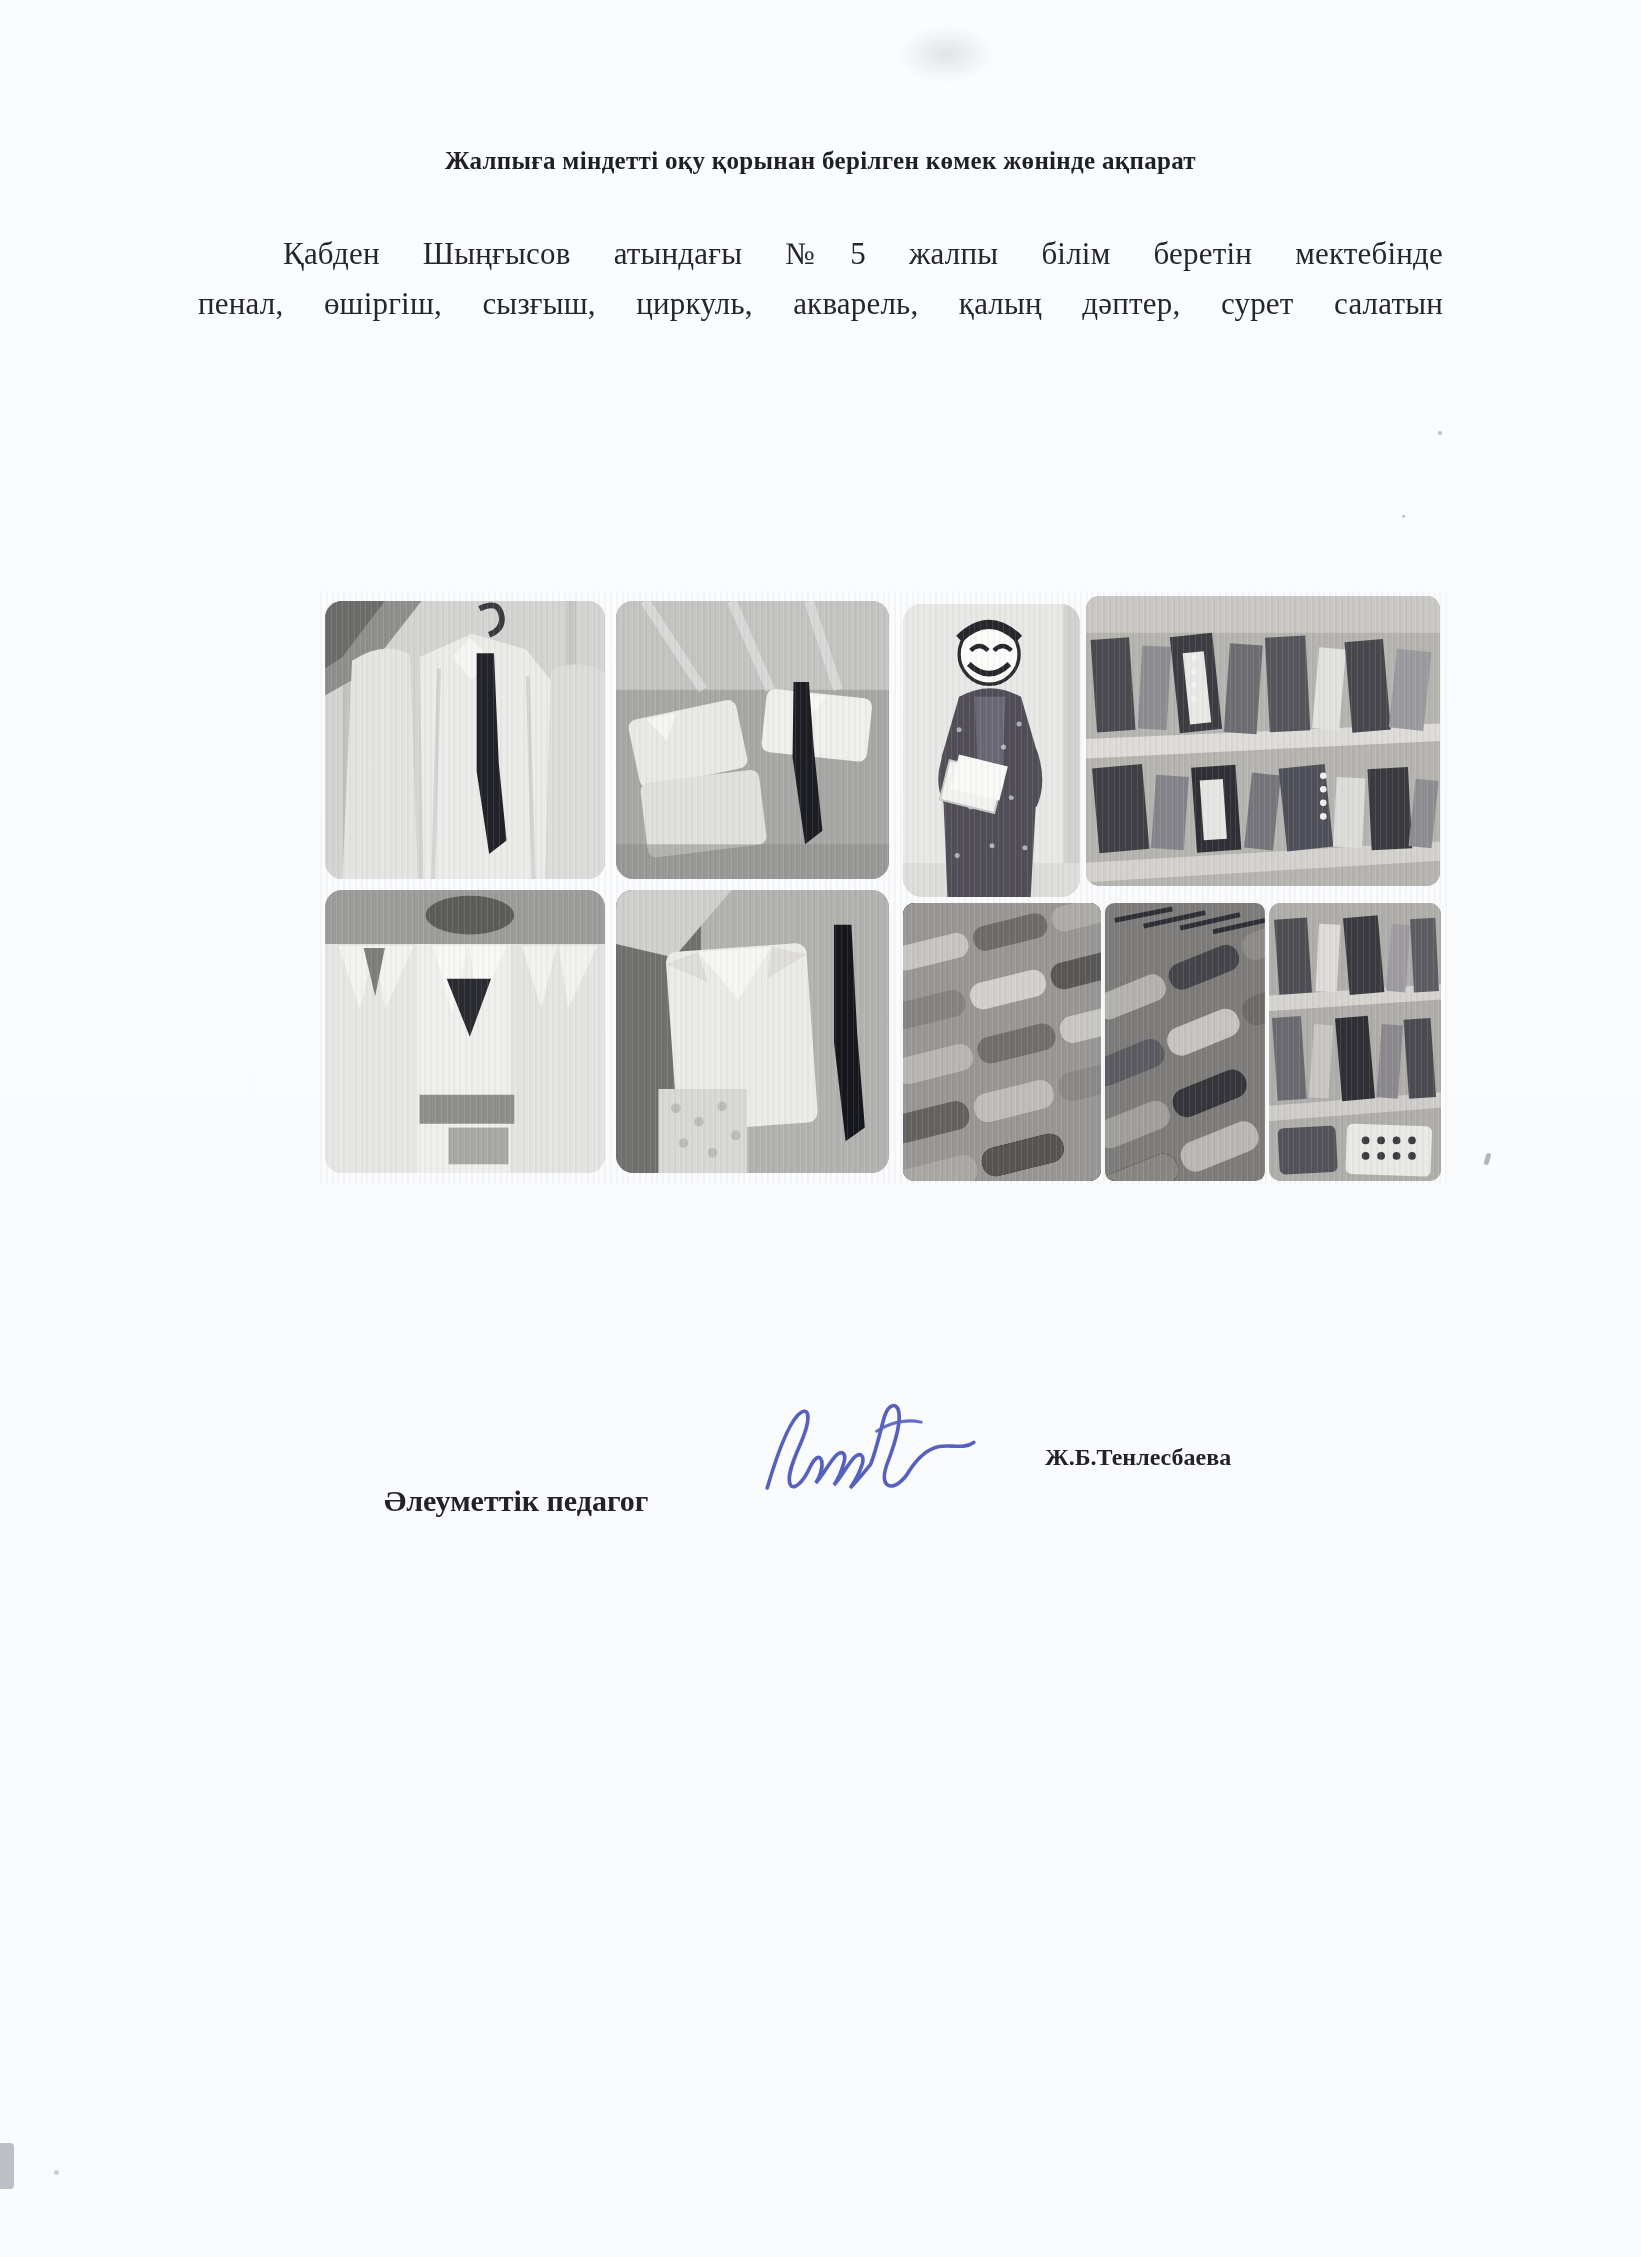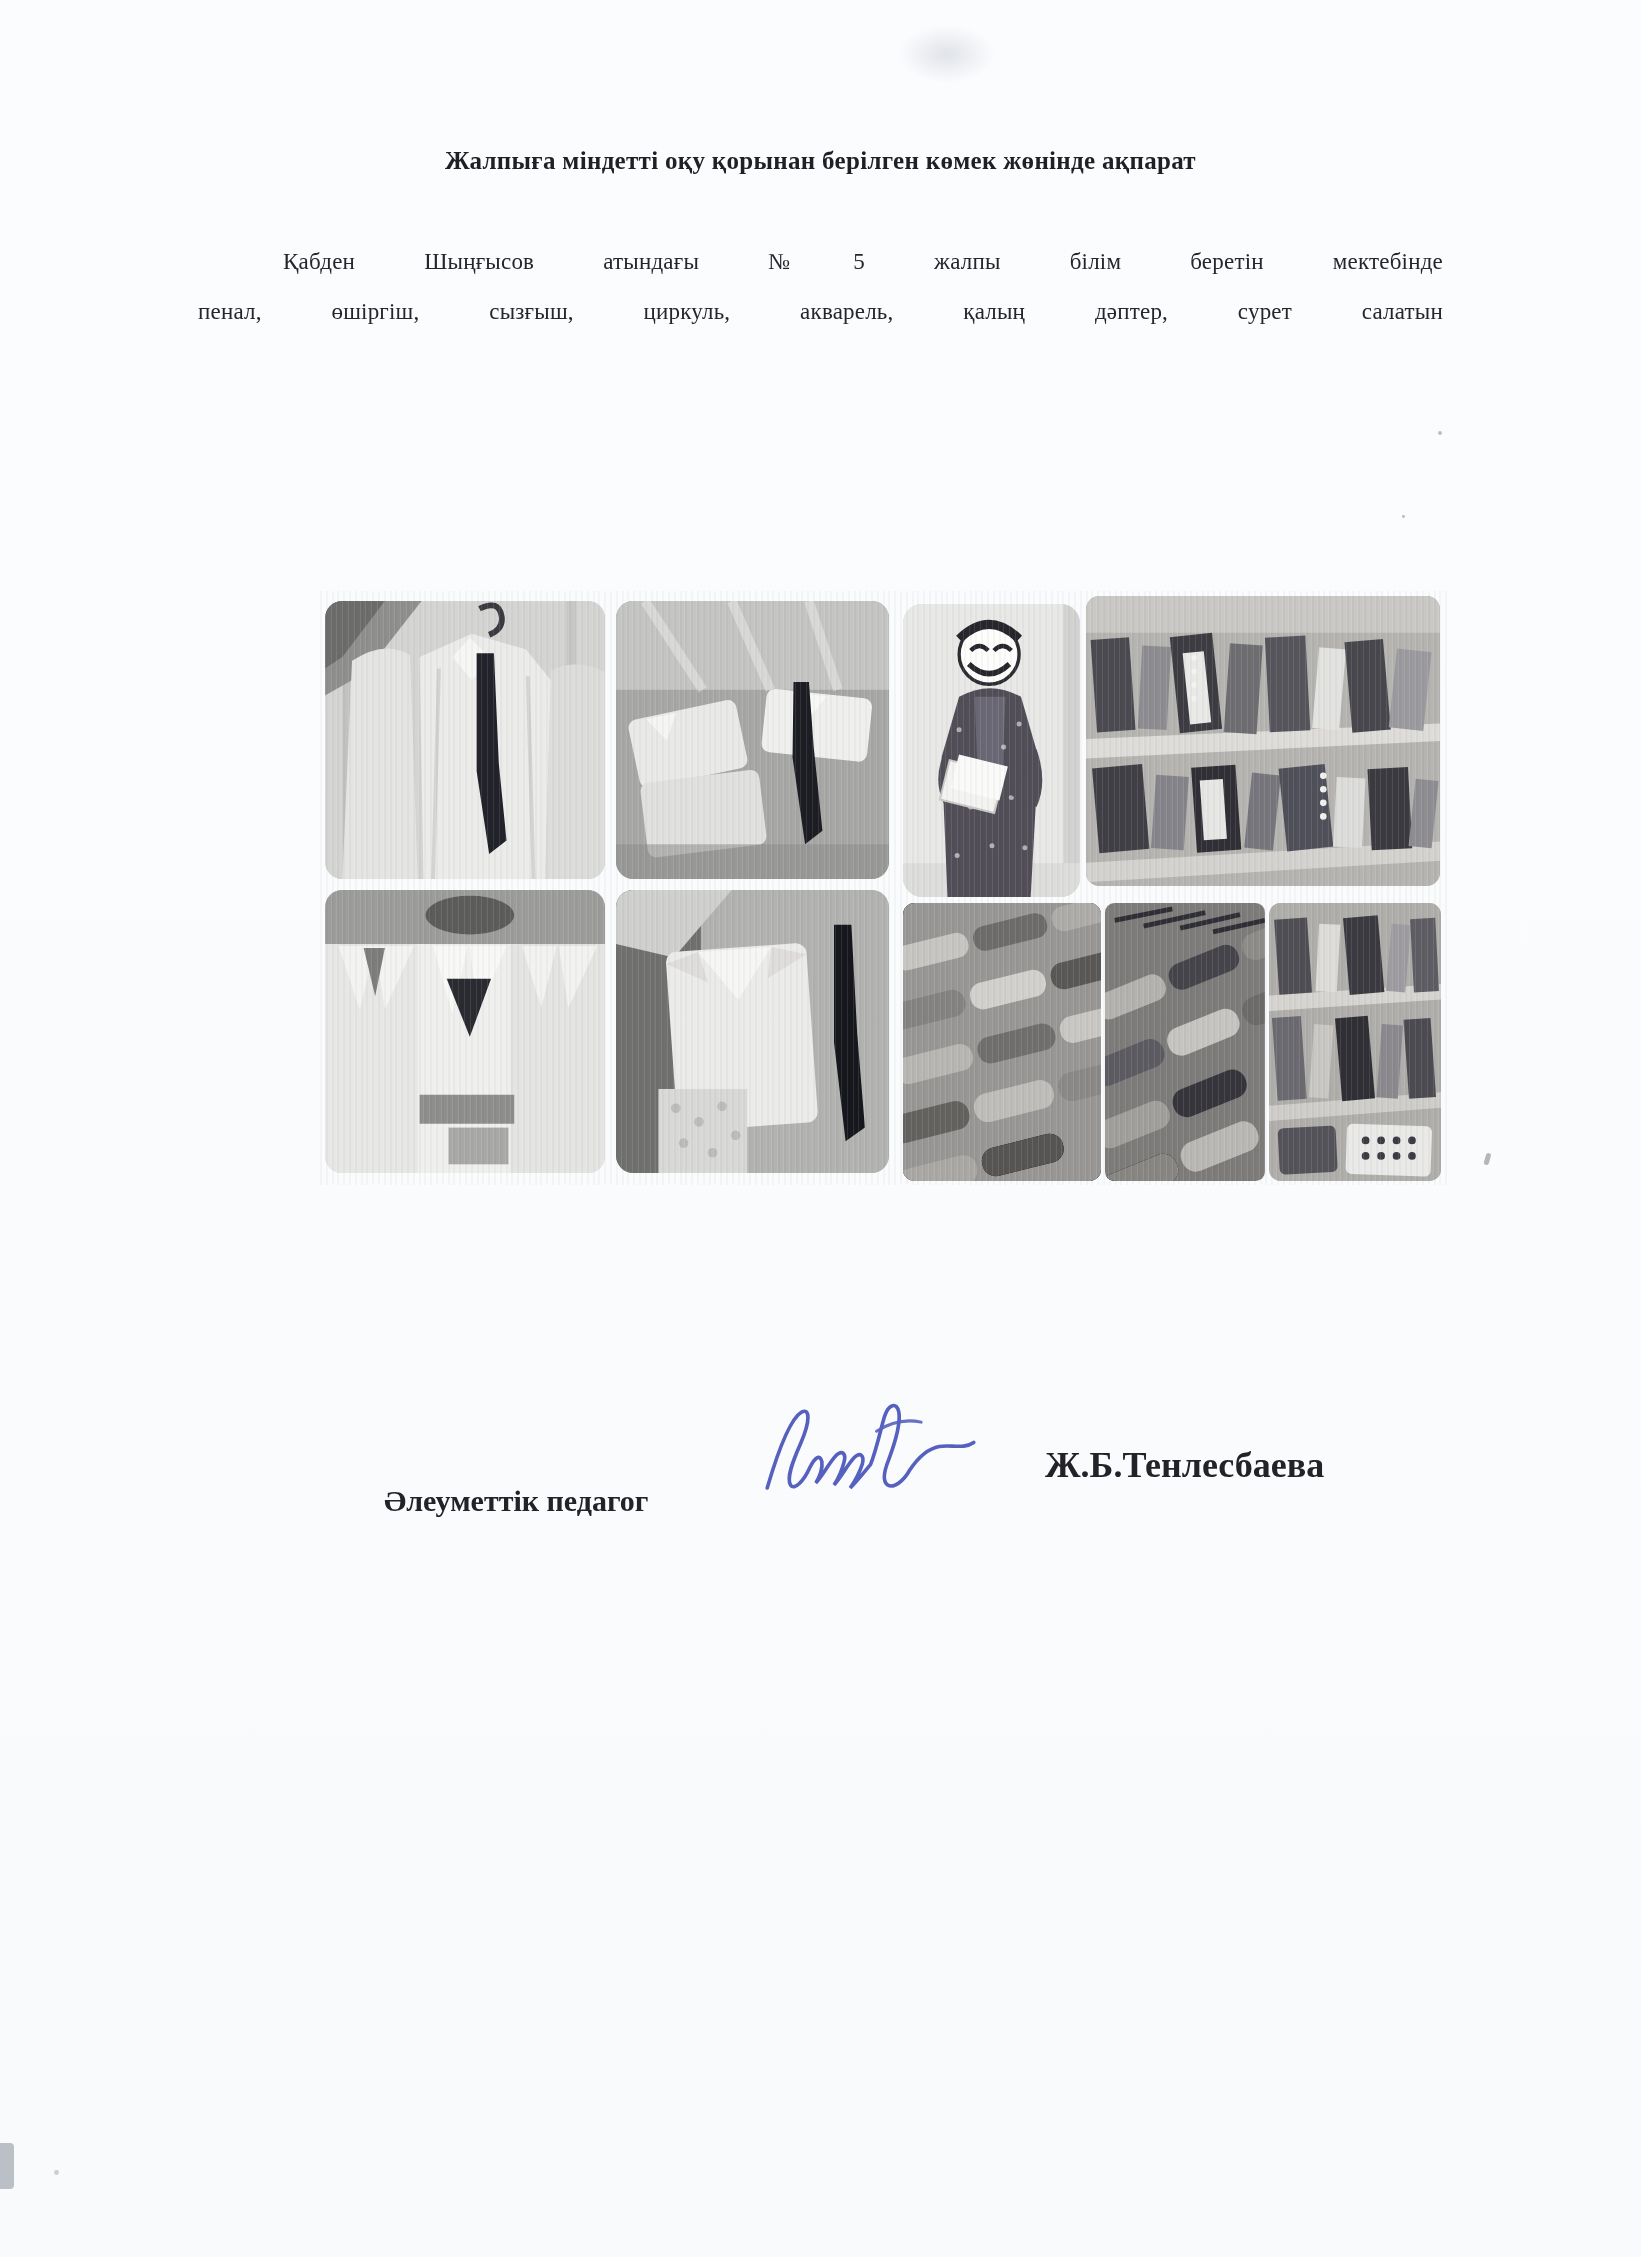--- a/index.html
+++ b/index.html
@@ -14,23 +14,22 @@
   }
   
   .doc-title{
     position:absolute;left:0;right:0;top:147px;
     text-align:center;
     font-weight:bold;font-size:25px;letter-spacing:0.3px;
     color:#1f2026;
   }
   .doc-body{
     position:absolute;left:198px;right:198px;top:229px;
-    font-size:23px;line-height:50px;letter-spacing:0.2px;
+    font-size:31px;line-height:50px;letter-spacing:0.2px;
     color:#25262c;
-    margin-top:8px;
   }
   .jline{text-align:justify;text-align-last:justify;white-space:normal;}
   .jline.jfirst{text-indent:85px;}
   .jline.jlast{text-align-last:left;}
   
   .collage{position:absolute;}
   .collage-left{left:325px;top:601px;width:572px;height:572px;}
   .collage-right{left:903px;top:596px;width:538px;height:585px;}
   .photo{
     position:absolute;overflow:hidden;border-radius:17.4px;
@@ -49,21 +48,21 @@
   .scan-streaks{
     position:absolute;left:319px;top:591px;width:1128px;height:594px;
     background:repeating-linear-gradient(90deg,
       rgba(255,255,255,.10) 0 1px,
       rgba(40,40,48,.035) 1px 2.9px,
       rgba(0,0,0,0) 2.9px 5.8px);
     pointer-events:none;
   }
   
   .sig-role{position:absolute;left:384px;top:1444px;font-weight:bold;font-size:30px;color:#222228;margin-top:40px;}
-  .sig-name{position:absolute;left:1045px;top:1444px;font-weight:bold;font-size:36px;color:#222228;}
+  .sig-name{position:absolute;left:1045px;top:1444px;font-weight:bold;font-size:24px;color:#222228;}
   .sig-script{position:absolute;left:751px;top:1383px;width:243px;height:137px;}
   
   .smudge{
     position:absolute;left:898px;top:25px;width:97px;height:58px;
     background:radial-gradient(closest-side,rgba(105,115,130,.18),rgba(105,115,130,.08) 55%,rgba(105,115,130,0) 100%);
     filter:blur(1px);
   }
   .speck{position:absolute;border-radius:50%;background:#858b95;opacity:.55;}
   .sp1{left:1438px;top:431px;width:3.9px;height:3.9px;}
   .sp2{left:1402px;top:515px;width:2.9px;height:2.9px;}

